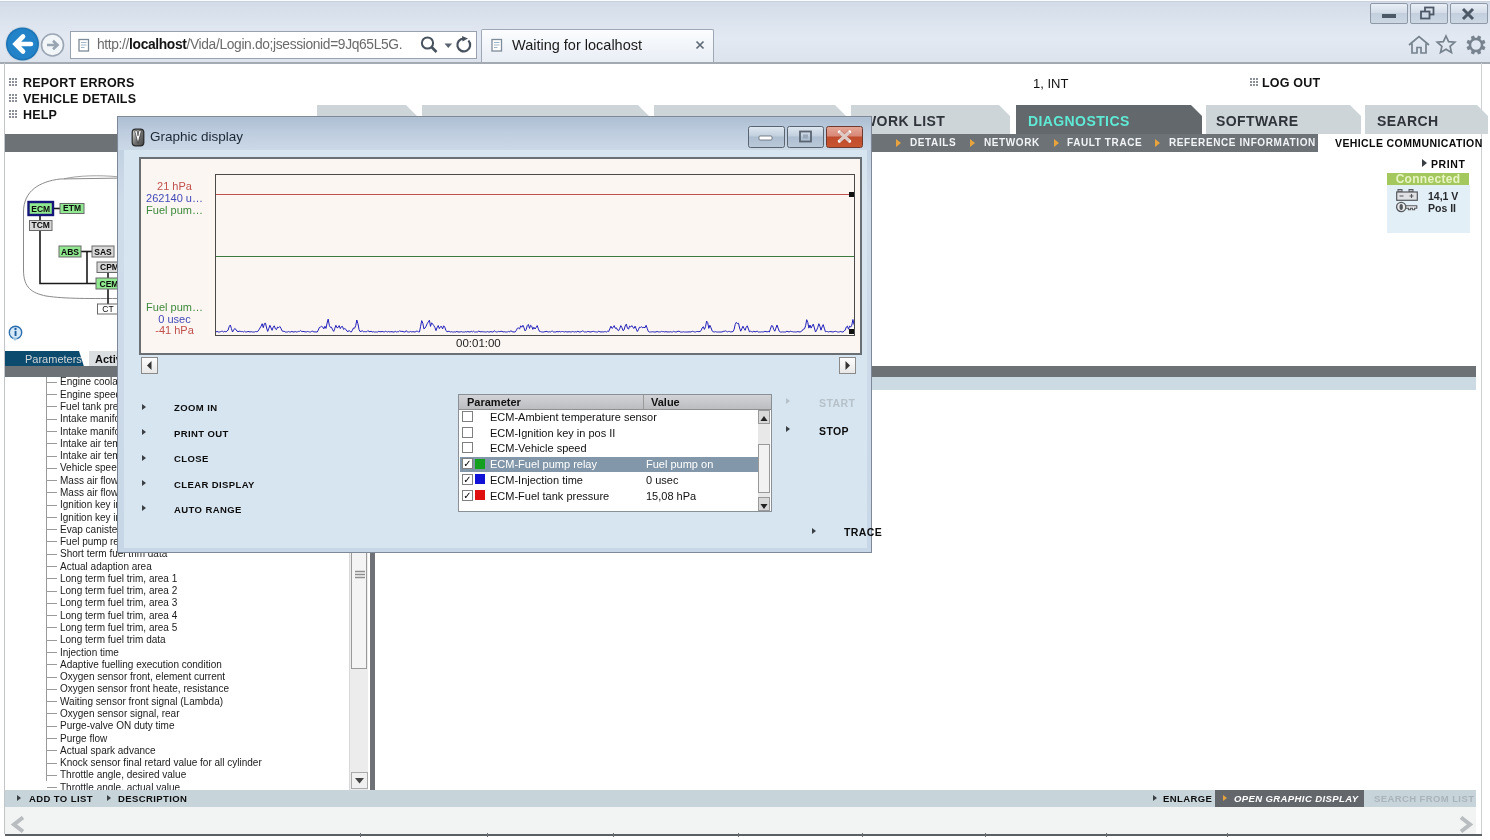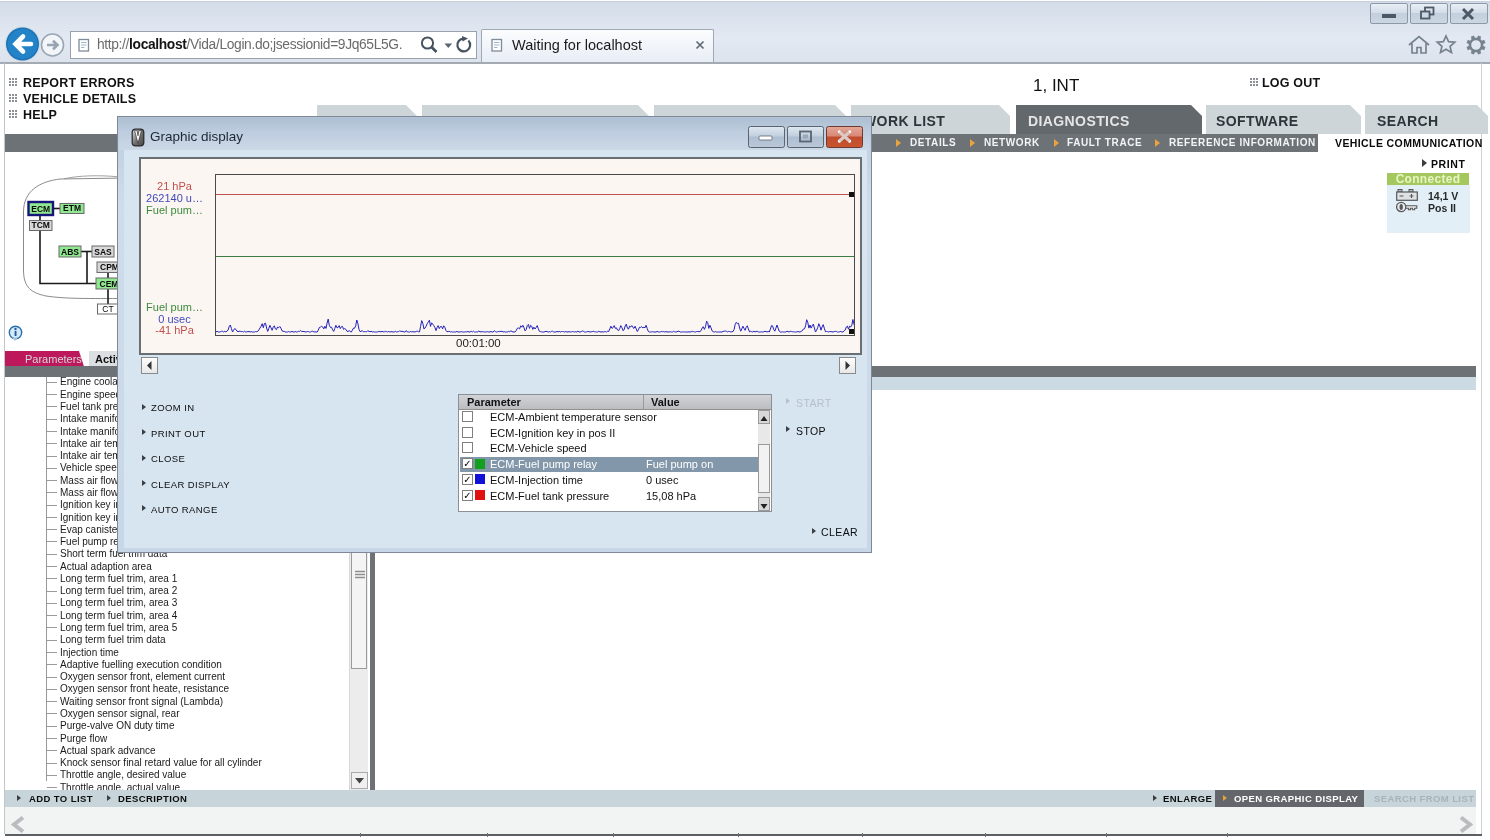--- a/index.html
+++ b/index.html
@@ -15,53 +15,53 @@
 #btabtext{left:512px;top:37px;font-size:14.5px;color:#1a1a1a;}
 .winbtn{top:3px;height:21px;background:linear-gradient(180deg,#e9eff6,#d4dde8 45%,#c3cfdd 50%,#ccd7e3);border:1px solid #8d99a7;border-radius:2px;box-sizing:border-box;}
 
 #pageborderL{left:4px;top:63px;width:1px;height:771px;background:#c2c6ca;}
 #pageborderR{left:1481px;top:63px;width:1px;height:771px;background:#cdd1d5;}
 .menuitem{font-weight:bold;font-size:12.5px;color:#111;letter-spacing:0.2px;white-space:nowrap;}
 
 .tab{top:105px;height:29px;background:#ced5d9;clip-path:polygon(0 0,calc(100% - 11px) 0,100% 11px,100% 100%,0 100%);}
 .tabtext{font-weight:bold;font-size:14px;letter-spacing:0.4px;color:#2e343a;position:absolute;left:12px;top:8px;white-space:nowrap;}
 #tabdiag{background:#63686d;}
-#tabdiag .tabtext{color:#e5e5e5;text-align:right;}
+#tabdiag .tabtext{color:#5eead4;text-align:right;}
 #subnav{left:5px;top:134px;width:1313px;height:18px;background:#6d7277;}
 .subitem{position:absolute;top:0;height:18px;line-height:18px;font-weight:bold;font-size:10px;letter-spacing:0.6px;color:#f2f4f6;white-space:nowrap;text-align:right;}
 .oarrow{position:absolute;top:5px;width:0;height:0;border-left:5px solid #e8a33d;border-top:4px solid transparent;border-bottom:4px solid transparent;}
 #vehcomm{left:1335px;top:134px;width:152px;height:18px;line-height:18px;font-weight:bold;font-size:10.5px;letter-spacing:0.4px;color:#0a0a0a;white-space:nowrap;}
 
 .blackarrow{position:absolute;width:0;height:0;border-left:5px solid #3a3f44;border-top:4px solid transparent;border-bottom:4px solid transparent;}
 #printlbl{left:1431px;top:158px;font-weight:bold;font-size:10.5px;letter-spacing:0.6px;color:#0a0a0a;}
 #connected{left:1387px;top:172.5px;width:82px;height:12.5px;background:#a5c85e;color:#e6f5c2;font-weight:bold;font-size:12px;line-height:12px;text-align:center;letter-spacing:0.3px;}
 #infopanel{left:1387px;top:185px;width:83px;height:48px;background:#e3eff6;}
 .infotxt{position:absolute;font-weight:bold;font-size:10.5px;color:#26292c;}
 
 #midbar{left:5px;top:366px;width:1471px;height:10.5px;background:#6d7277;}
 #bluebar{left:375px;top:376.5px;width:1101px;height:13px;background:#ccdae3;}
 
 #ptabbar{left:5px;top:351px;width:370px;height:15.5px;background:#fff;}
-#ptabParams{position:absolute;left:0;top:0;width:79px;height:15.5px;background:#be185d;color:#d3d7da;font-size:11px;line-height:16px;clip-path:polygon(0 0,calc(100% - 5px) 0,100% 100%,0 100%);}
+#ptabParams{position:absolute;left:0;top:0;width:79px;height:15.5px;background:#0c4a6e;color:#d3d7da;font-size:11px;line-height:16px;clip-path:polygon(0 0,calc(100% - 5px) 0,100% 100%,0 100%);}
 #ptabAct{position:absolute;left:84px;top:0;width:90px;height:15.5px;background:#dcdfe2;color:#111;font-weight:bold;font-size:11px;line-height:16px;}
 
 #plist{left:5px;top:376px;width:345px;height:414px;background:#fff;overflow:hidden;}
 .prow{position:absolute;left:55px;font-size:10px;color:#1a1a1a;white-space:nowrap;}
 #ptrunk{left:46px;top:377px;width:1px;height:404px;background:#9a9a9a;}
 .pbranch{position:absolute;left:47px;width:10px;height:1px;background:#9a9a9a;}
 
 #lscroll{left:349px;top:376px;width:19px;height:414px;background:#ececec;border-left:1px solid #d8d8d8;box-sizing:border-box;}
 #lthumb{position:absolute;left:1px;top:107px;width:16px;height:186px;background:#f4f4f4;border:1px solid #9a9a9a;box-sizing:border-box;}
 #ldown{position:absolute;left:1px;top:396px;width:17px;height:17px;background:#f0f0f0;border:1px solid #aaa;box-sizing:border-box;}
 #pdivider{left:370px;top:366px;width:5px;height:424px;background:#6e7276;}
 
 #botbar{left:5px;top:790px;width:1471px;height:16.5px;background:#c7d4da;}
 .botlbl{position:absolute;top:0;height:16.5px;line-height:17px;font-weight:bold;font-size:9.5px;letter-spacing:0.4px;color:#0c0c0c;white-space:nowrap;}
 .barrow{position:absolute;top:4.5px;width:0;height:0;border-left:4.5px solid #3a3f44;border-top:3.5px solid transparent;border-bottom:3.5px solid transparent;}
-#ogd{position:absolute;left:1210px;top:0;width:149px;height:18px;background:#63676c;}
+#ogd{position:absolute;left:1210px;top:0;width:149px;height:18px;background:#63676c;font-style:italic;}
 #navstrip{left:5px;top:806.5px;width:1471px;height:27.5px;background:#f2f3f3;}
 #botline{left:5px;top:834px;width:1477px;height:1.5px;background:#5a5f63;}
 .tick{position:absolute;top:-1px;width:1px;height:4px;background:#6a6e72;}
 </style>
 </head>
 <body>
 <div class="abs" id="chrome"></div>
 <div class="abs" id="chromeline"></div>
 
 <svg class="abs" style="left:3px;top:25px" width="66" height="38" viewBox="0 0 66 38">
@@ -143,21 +143,21 @@
       <rect x="3" y="35" width="2" height="2"></rect>
       <rect x="6" y="35" width="2" height="2"></rect>
     <rect x="0" y="38" width="2" height="2"></rect>
       <rect x="3" y="38" width="2" height="2"></rect>
       <rect x="6" y="38" width="2" height="2"></rect>
   </g>
 </svg>
 <div class="abs menuitem" style="left:23px;top:76px">REPORT ERRORS</div>
 <div class="abs menuitem" style="left:23px;top:92px">VEHICLE DETAILS</div>
 <div class="abs menuitem" style="left:23px;top:108px">HELP</div>
-<div class="abs" style="left:1033px;top:76px;font-size:17px;color:#111">1, INT</div>
+<div class="abs" style="left:1033px;top:76px;font-size:13px;color:#111">1, INT</div>
 <svg class="abs" style="left:1250px;top:78px" width="8" height="10" viewBox="0 0 8 10">
   <g fill="#8a9096">
     <rect x="0" y="0" width="2" height="2"></rect>
       <rect x="3" y="0" width="2" height="2"></rect>
       <rect x="6" y="0" width="2" height="2"></rect>
     <rect x="0" y="3" width="2" height="2"></rect>
       <rect x="3" y="3" width="2" height="2"></rect>
       <rect x="6" y="3" width="2" height="2"></rect>
     <rect x="0" y="6" width="2" height="2"></rect>
       <rect x="3" y="6" width="2" height="2"></rect>
@@ -378,21 +378,21 @@
 .dwb{position:absolute;top:9px;width:37px;height:22px;border:1px solid #5a6470;border-radius:2.5px;box-sizing:border-box;background:linear-gradient(180deg,#dde7f1,#c2cfdd 45%,#aebfd2 50%,#bac8d8);}
 #dwbclose{background:linear-gradient(180deg,#e4a696,#d88877 45%,#c04c2e 50%,#c8552f);border-color:#6e3a2e;}
 #dlgbody{position:absolute;left:6px;top:33px;width:743px;height:398px;background:#d7e5f1;}
 
 #chartpanel{position:absolute;left:15px;top:7px;width:723px;height:198px;background:#fcf6f2;border:2px solid #6a6f74;box-sizing:border-box;}
 #plot{position:absolute;left:73.5px;top:15px;width:640px;height:162px;border:1px solid #4a4a4a;box-sizing:border-box;background:#fcf6f2;}
 .chlbl{position:absolute;left:0;width:67px;text-align:center;font-size:11px;white-space:nowrap;}
 #timelbl{position:absolute;left:315px;top:178px;font-size:11.5px;color:#222;}
 .harr{position:absolute;top:207px;width:17px;height:17px;background:linear-gradient(180deg,#fdfdfd,#e8e8e8);border:1px solid #8a8a8a;box-sizing:border-box;}
 
-.dbtn{position:absolute;font-weight:normal;font-size:9.5px;letter-spacing:0.4px;color:#0c0c0c;white-space:nowrap;}
+.dbtn{position:absolute;font-weight:bold;font-size:9.5px;letter-spacing:0.4px;color:#0c0c0c;white-space:nowrap;margin-left:23px;}
 .darr{position:absolute;width:0;height:0;border-left:4.5px solid #3a3f44;border-top:3.5px solid transparent;border-bottom:3.5px solid transparent;}
 
 #ptable{position:absolute;left:334px;top:243.5px;width:314px;height:118.5px;background:#fff;border:1px solid #8a9096;box-sizing:border-box;}
 #pthead{position:absolute;left:0;top:0;width:312px;height:15px;background:linear-gradient(180deg,#d2d3d7,#bcbdc1);border-bottom:1px solid #909090;box-sizing:border-box;}
 #pthead span{position:absolute;top:1px;font-weight:bold;font-size:11px;color:#111;}
 .trow{position:absolute;left:1px;width:299px;height:15.7px;font-size:11px;color:#111;}
 .trow .cb{position:absolute;left:2px;top:1.5px;width:11px;height:11px;background:#fff;border:1px solid #808080;box-sizing:border-box;color:#000;font-size:10px;line-height:9.5px;text-align:center;}
 .trow .sq{position:absolute;left:14.5px;top:2px;width:10px;height:10px;}
 .trow .nm{position:absolute;left:30px;top:1.5px;white-space:nowrap;}
 .trow .vl{position:absolute;left:186px;top:1.5px;white-space:nowrap;}
@@ -505,15 +505,15 @@
         <div class="tsbtn" style="bottom:0"><svg width="10" height="12" viewBox="0 0 10 12">
               <path d="M5 9 L1.5 4 H8.5 z" fill="#222"></path>
             </svg></div>
       </div>
     </div>
     <i class="darr" style="left:662px;top:248px;border-left-color:#b6c1c9"></i>
       <div class="dbtn" style="left:672px;top:246.5px;color:#b6c1c9;font-size:10.5px">START</div>
     <i class="darr" style="left:662px;top:276px"></i>
       <div class="dbtn" style="left:672px;top:274.5px;font-size:10.5px">STOP</div>
     <i class="darr" style="left:688px;top:377.5px"></i>
-      <div class="dbtn" style="left:697px;top:376px;font-size:10.5px">CLEAR</div>
+      <div class="dbtn" style="left:697px;top:376px;font-size:10.5px">TRACE</div>
   </div>
 </div>
 
 </body></html>

